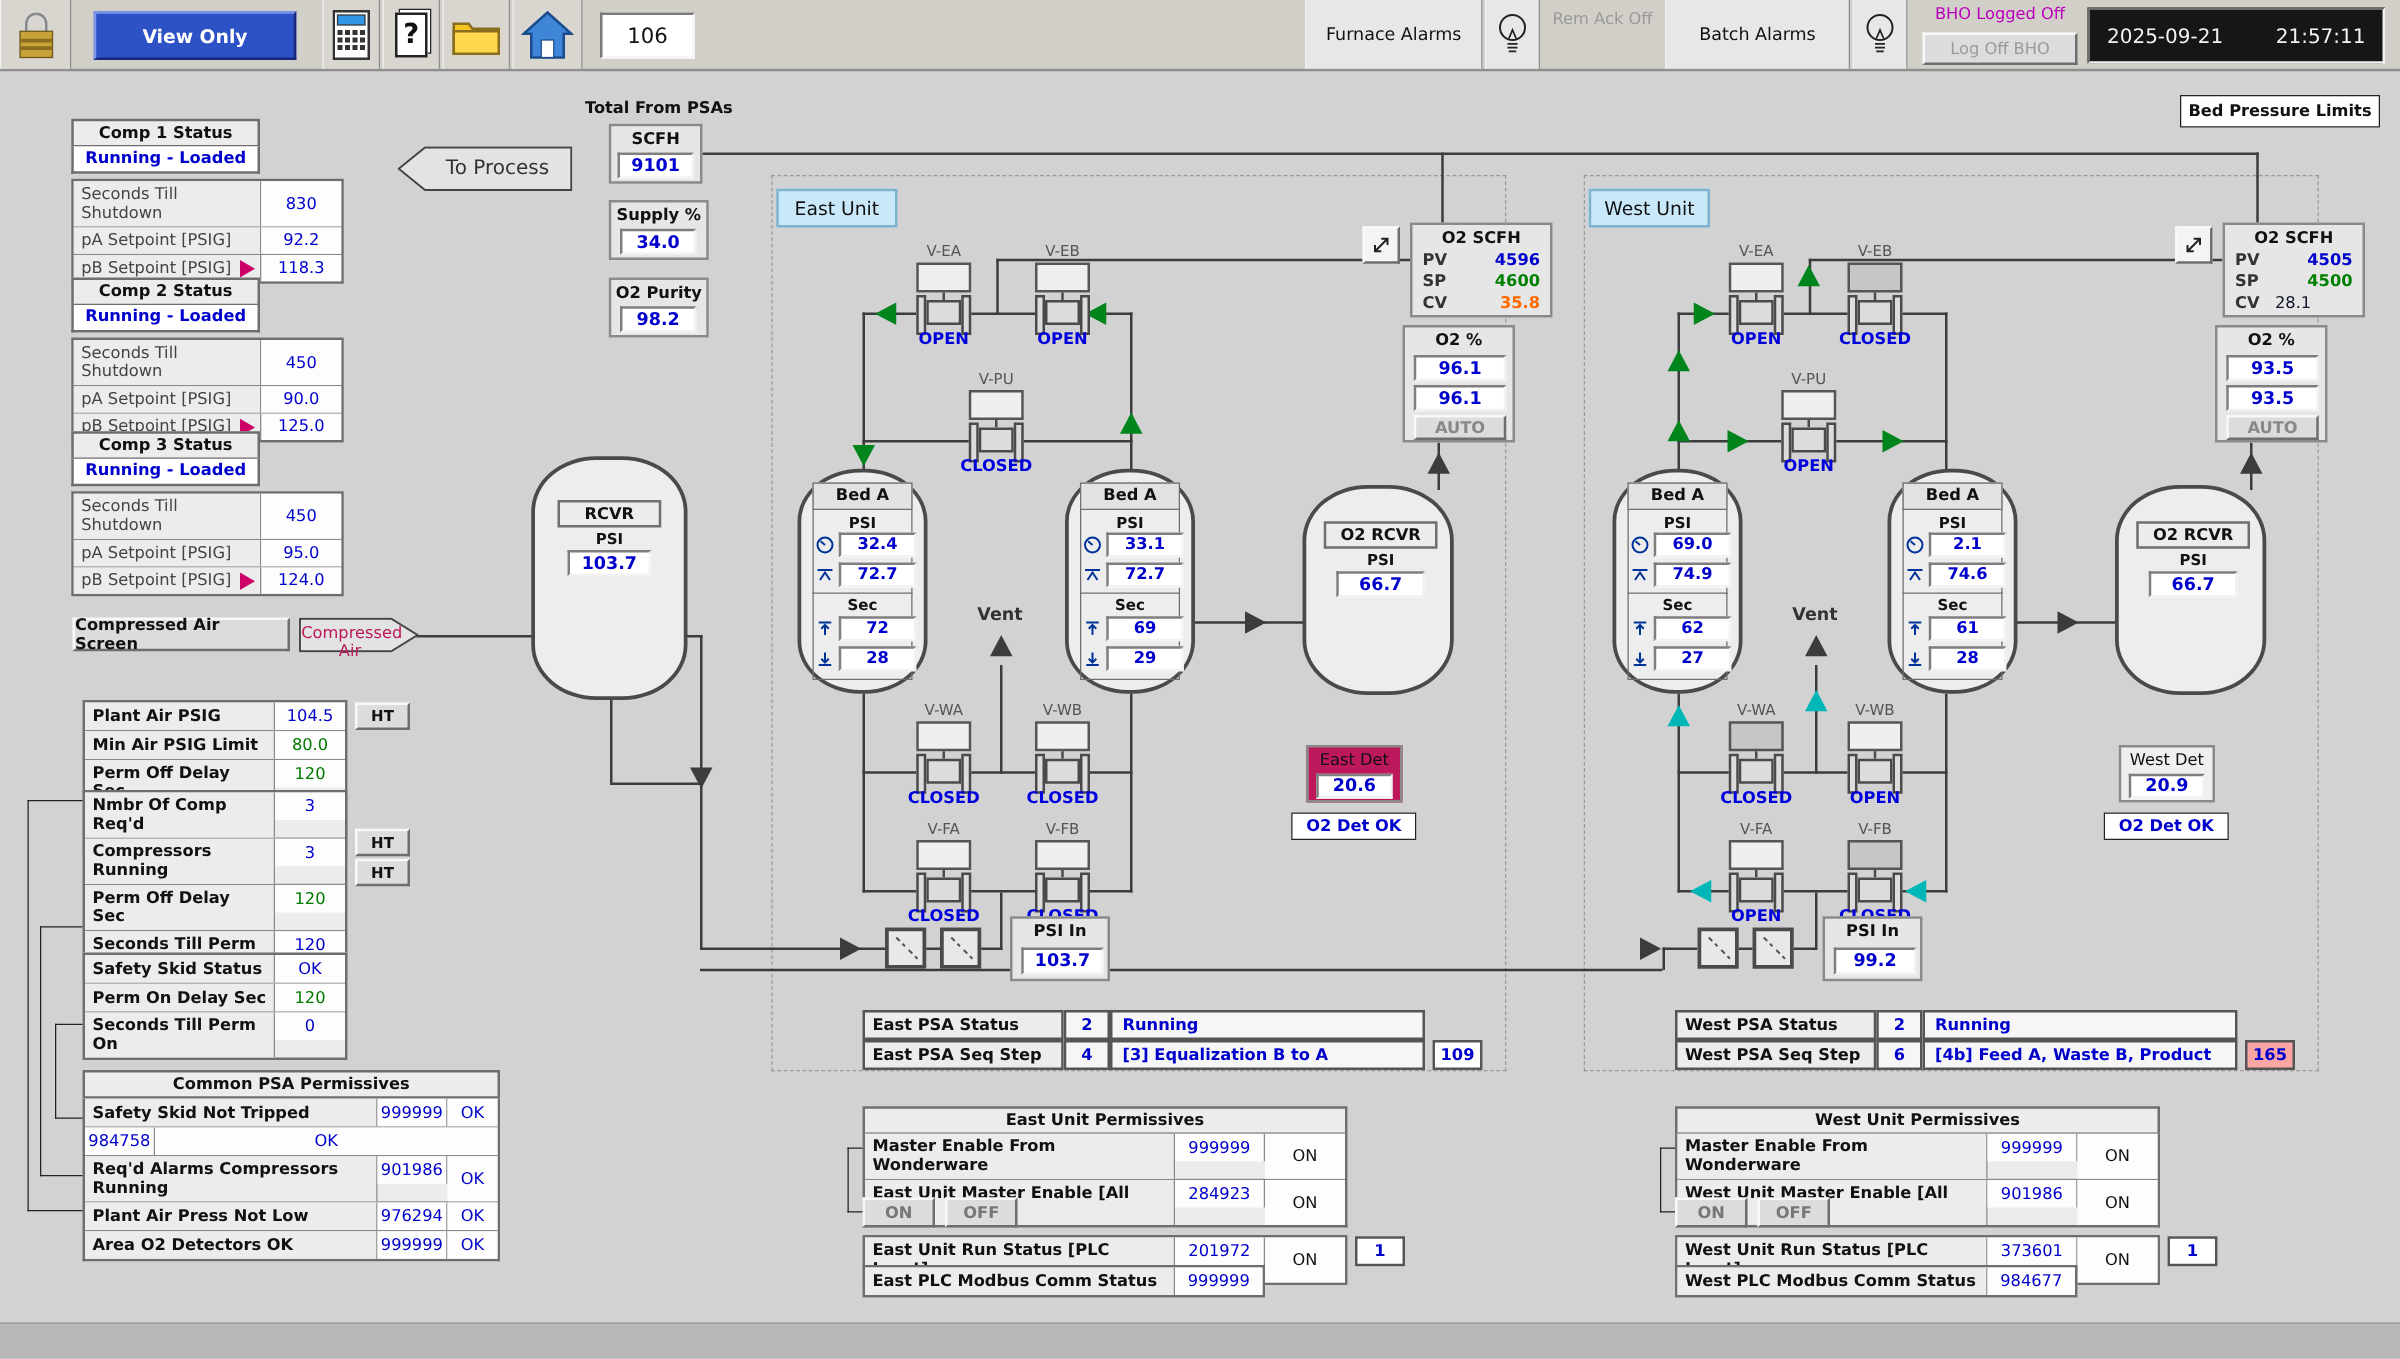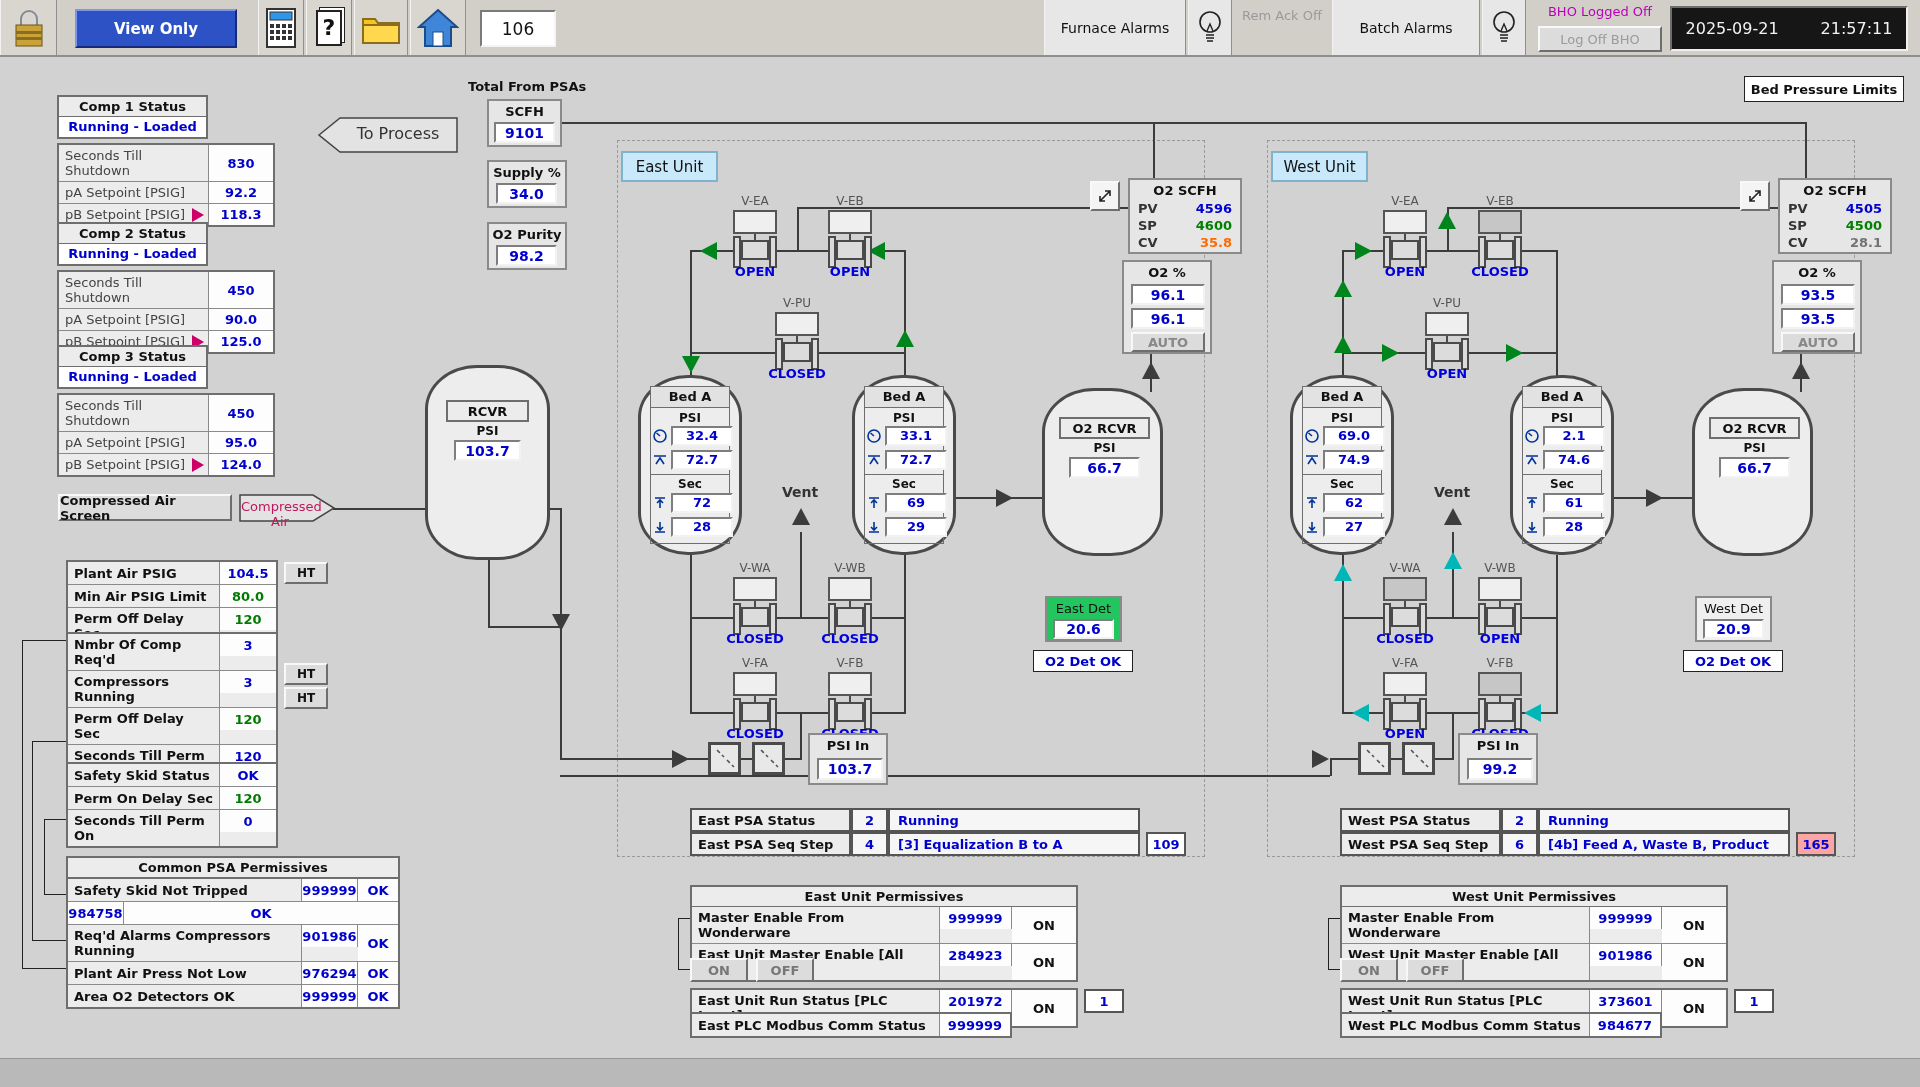--- a/index.html
+++ b/index.html
@@ -17,21 +17,21 @@
   .raised{background:#dcdcdc;border:2px solid;border-color:#f8f8f8 #6e6e6e #6e6e6e #f8f8f8;display:flex;align-items:center;justify-content:center;cursor:default}
   
   .mbox{position:absolute;background:#e6e6e6;border:2px solid #8a8a8a}
   .mbox .cap{text-align:center;font-weight:bold;font-size:13px;padding-top:3px}
   .inset{position:absolute;background:#fff;border:2px solid;border-color:#7e7e7e #f2f2f2 #f2f2f2 #7e7e7e;color:#0000cc;font-weight:bold;font-size:14px;display:flex;align-items:center;justify-content:center}
   
   .tbl{position:absolute;border:2px solid #6e6e6e;background:#ececec}
   .trow{display:flex;border-bottom:1px solid #8a8a8a}
   .trow:last-child{border-bottom:none}
   .tlab{background:#ececec;padding:3px 6px;font-weight:bold;border-right:1px solid #8a8a8a;display:flex;align-items:center}
-  .tval{background:#fdfdfd;display:flex;align-items:center;justify-content:center;font-weight:bold;color:#0000cc}
+  .tval{background:#fdfdfd;display:flex;align-items:center;justify-content:center;font-weight:normal;color:#0000cc}
   .green{color:#007a00 !important}
   .hdr{background:#ececec;border:2px solid #6e6e6e;font-weight:bold;display:flex;align-items:center;justify-content:center;position:absolute}
   
   .ph,.pv{position:absolute;background:#3c3c3c;z-index:1}
   .ph{height:2px}.pv{width:2px}
   .tri{position:absolute;width:0;height:0;z-index:2}
   .tu{border-left:9px solid transparent;border-right:9px solid transparent;border-bottom:17px solid #00841c}
   .td{border-left:9px solid transparent;border-right:9px solid transparent;border-top:17px solid #00841c}
   .tl{border-top:9px solid transparent;border-bottom:9px solid transparent;border-right:17px solid #00841c}
   .tr{border-top:9px solid transparent;border-bottom:9px solid transparent;border-left:17px solid #00841c}
@@ -554,21 +554,21 @@
   <div class="inset" style="left:7px;top:46px;width:74px;height:21px">96.1</div>
   <div class="raised" style="position:absolute;left:7px;top:70px;width:74px;height:20px;font-weight:bold;color:#888;font-size:13px">AUTO</div>
 </div>
 
 <div class="tank" style="left:1042px;top:388px;width:121px;height:168px">
   <div class="hdr" style="left:14px;top:26px;width:91px;height:22px">O2 RCVR</div>
   <div class="abs" style="left:14px;top:50px;width:91px;text-align:center;font-weight:bold;font-size:12px">PSI</div>
   <div class="inset" style="left:24px;top:66px;width:71px;height:21px">66.7</div>
 </div>
 
-<div class="mbox" style="left:1045px;top:596px;width:77px;height:46px;background:#22c55e">
+<div class="mbox" style="left:1045px;top:596px;width:77px;height:46px;background:#be185d">
   <div class="cap" style="font-weight:normal">East Det</div>
   <div class="inset" style="left:6px;top:21px;width:61px;height:20px">20.6</div>
 </div>
 <div class="det-ok" style="left:1033px;top:650px;width:100px;height:22px">O2 Det OK</div>
 
 <div class="filter" style="left:708px;top:742px">
     <svg width="27" height="27">
       <path d="M6 5 L13 12 M16 15 L23 22" stroke="#555" stroke-width="1.6" stroke-dasharray="4 3"></path>
     </svg>
   </div>
@@ -745,21 +745,21 @@
       <path d="M4 14 L14 4 M4 9 V14 H9 M14 9 V4 H9" fill="none" stroke="#222" stroke-width="1.6"></path>
     </svg>
 </div>
 <div class="mbox" style="left:1778px;top:178px;width:114px;height:76px;z-index:3">
   <div class="cap">O2 SCFH</div>
   <div class="abs" style="left:8px;top:21px;font-weight:bold;color:#333">PV</div>
   <div class="abs" style="left:40px;top:21px;width:62px;text-align:right;font-weight:bold;color:#0000cc">4505</div>
   <div class="abs" style="left:8px;top:38px;font-weight:bold;color:#333">SP</div>
   <div class="abs" style="left:40px;top:38px;width:62px;text-align:right;font-weight:bold;color:#008000">4500</div>
   <div class="abs" style="left:8px;top:55px;font-weight:bold;color:#333">CV</div>
-  <div class="abs" style="left:40px;top:55px;width:62px;text-align:right;font-weight:bold;color:#737373">28.1</div>
+  <div class="abs" style="left:40px;top:55px;width:62px;text-align:left;font-weight:normal;color:#0f172a">28.1</div>
 </div>
 <div class="mbox" style="left:1772px;top:260px;width:90px;height:94px;z-index:3">
   <div class="cap">O2 %</div>
   <div class="inset" style="left:7px;top:22px;width:74px;height:21px">93.5</div>
   <div class="inset" style="left:7px;top:46px;width:74px;height:21px">93.5</div>
   <div class="raised" style="position:absolute;left:7px;top:70px;width:74px;height:20px;font-weight:bold;color:#888;font-size:13px">AUTO</div>
 </div>
 
 <div class="tank" style="left:1692px;top:388px;width:121px;height:168px">
   <div class="hdr" style="left:14px;top:26px;width:91px;height:22px">O2 RCVR</div>

